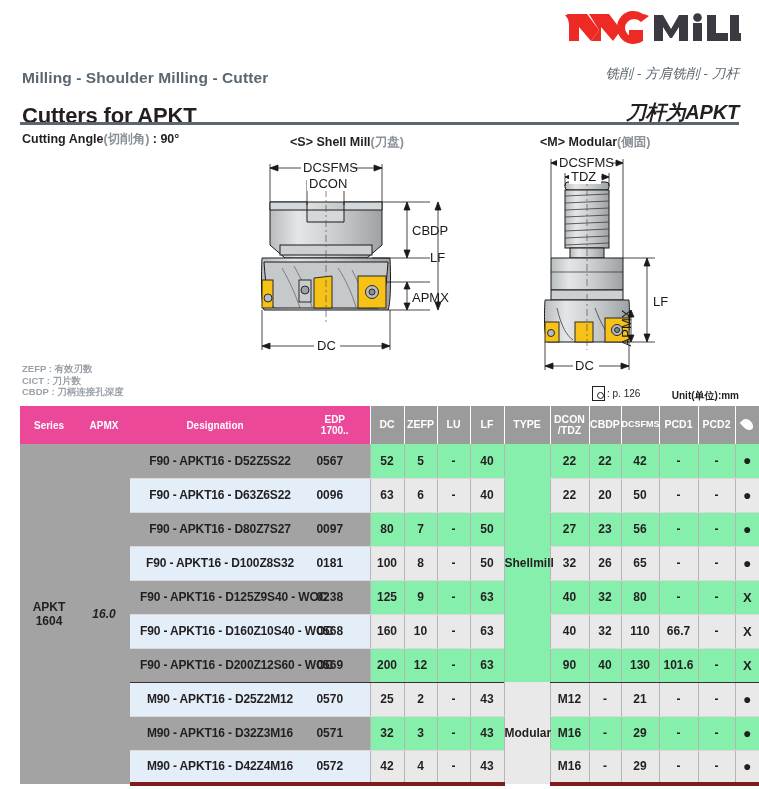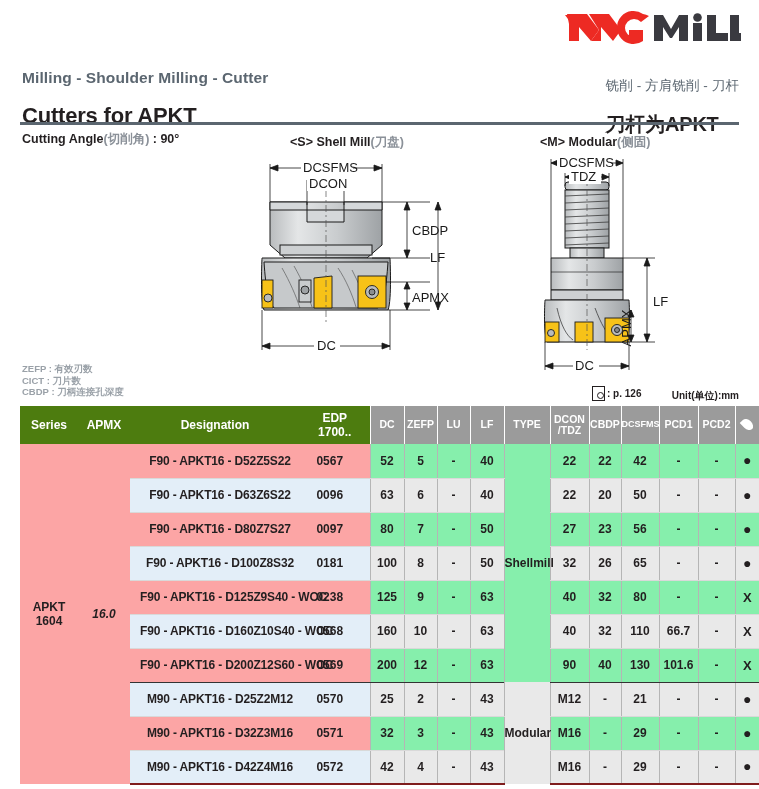--- a/index.html
+++ b/index.html
@@ -14,78 +14,78 @@
   }
 
   
   .logo-wrap{ position:absolute; right:18px; top:8px; height:40px; display:flex; align-items:center; }
   .logo-svg{ display:block; }
 
   
   .hdr{ position:absolute; left:22px; top:68px; }
   .hdr-sub{ font-size:15.5px; font-weight:bold; color:#5b6670; letter-spacing:.1px; line-height:20px; }
   .hdr-title{ font-size:22px; font-weight:bold; color:#231f20; line-height:26px; margin-top:15px; letter-spacing:-.2px;}
-  .hdr-r{ position:absolute; right:20px; top:76px; text-align:left; }
+  .hdr-r{ position:absolute; right:20px; top:64px; text-align:right;font-style:italic; }
   .hdr-r .hdr-sub{ font-size:13.5px; font-weight:normal; }
   .hdr-r .hdr-title{ font-size:20px; }
 
   .hdr-rule{ position:absolute; left:20px; top:122px; width:719px; height:3px; background:#5b6670; }
 
   
   .spec{ position:absolute; left:22px; top:131px; font-size:12.5px; font-weight:bold; line-height:17px; color:#231f20;}
   .spec .cn{ color:#8b9199; font-weight:bold; }
 
   
   .legend{ position:absolute; left:22px; top:363px; font-size:9.5px; font-weight:bold; line-height:11.6px; display:flex; gap:14px;}
   .legend .en{ color:#231f20; white-space:nowrap;}
   .legend .cn2{ color:#9aa1a8; white-space:nowrap;}
 
   .unit{ position:absolute; right:20px; top:389px; font-size:10px; font-weight:bold; color:#231f20;}
-  .pnote{ position:absolute; left:592px; top:386px; font-size:10px; font-weight:bold; color:#231f20; display:flex; align-items:center; gap:2px;}
+  .pnote{ position:absolute; left:592px; top:386px; font-size:10px; font-weight:normal; color:#231f20; display:flex; align-items:center; gap:2px;}
   .pnote .boxo{ display:inline-block; width:13px; height:15px; border:1px solid #231f20; position:relative;}
   .pnote .boxo::after{ content:""; position:absolute; left:3.5px; top:5px; width:5px; height:5px; border:1px solid #231f20; border-radius:50%;}
 
   
   .dgm-cap{ position:absolute; font-size:12.5px; font-weight:bold; color:#231f20; white-space:nowrap;}
   .dgm-cap .cn{ color:#8b9199; }
   #cap-s{ left:290px; top:134px;}
   #cap-m{ left:540px; top:134px;}
 
   svg.diagram{ position:absolute; }
   #svg-shell{ left:252px; top:150px; }
   #svg-mod{  left:515px; top:150px; }
 
   
   .tbl{ position:absolute; left:20px; top:406px; width:719px; border-collapse:collapse; table-layout:fixed; }
   .tbl td, .tbl th { padding:0; margin:0; }
 
-  .th-blue{ background:#4d7c0f; color:#ffffff; font-size:12px; font-weight:bold; text-align:center; vertical-align:middle; height:38px; }
+  .th-blue{ background:#ec4899; color:#ffffff; font-size:10px; font-weight:bold; text-align:center; vertical-align:middle; height:38px; }
   .th-gray{ background:#9b9b9b; color:#ffffff; font-size:10.5px; font-weight:bold; text-align:center; vertical-align:middle; height:38px;
             border-left:1px solid #ffffff; line-height:11.5px;}
   .th-gray.narrow{ font-size:9px; }
   .th-drop{ position:relative; }
   .drop{ display:inline-block; width:9px; height:13px; background:#ffffff;
          border-radius:0 50% 50% 50%; transform:rotate(-45deg); margin-top:1px;}
 
   .tbl tbody td{ height:34px; font-size:12px; font-weight:bold; text-align:center; vertical-align:middle; color:#231f20;}
   td.c-series, td.c-apmx { font-size:15px; background:#ffffff; }
   td.c-apmx{ font-size:11.5px;font-style:italic; }
   td.c-desig{ text-align:left; padding-left:10px; font-size:12px; letter-spacing:-.15px; white-space:nowrap;}
   td.c-edp{ text-align:right; padding-right:10px; }
   td.c-type{ font-size:11.5px; background:#ffffff; }
 
   tr.rA td.zdim { background:#86efac; }
   tr.rB td.zdim { background:#e9e9e9; }
-  tr.rA td.zname{ background:#fca5a5; }
+  tr.rA td.zname{ background:#a3a3a3; }
   tr.rB td.zname{ background:#e3eef8; }
 
   td.zdim{ border-left:1px solid #b5b5b5; }
   .tbl tbody tr td{ border-bottom:1px solid #d9d9d9; }
   .tbl tbody tr.sec-end td{ border-bottom:1px solid #333333; }
-  .tbl tbody tr:last-child td{ border-bottom:2px solid #7f1d1d; }
+  .tbl tbody tr:last-child td{ border-bottom:4px solid #7f1d1d; }
   td.c-series, td.c-apmx, td.c-type { border-bottom:none !important; }
   .mark{ font-size:14px; line-height:1; }
   .mark.dot::before{ content:"\25CF"; }
   .mark.x::before{ content:"X"; font-size:13px; font-weight:bold; color:#231f20;}
 </style>
 </head>
 <body>
 
 <div class="logo-wrap">
   <svg class="logo-svg" width="176" height="36" viewBox="0 0 176 36">

